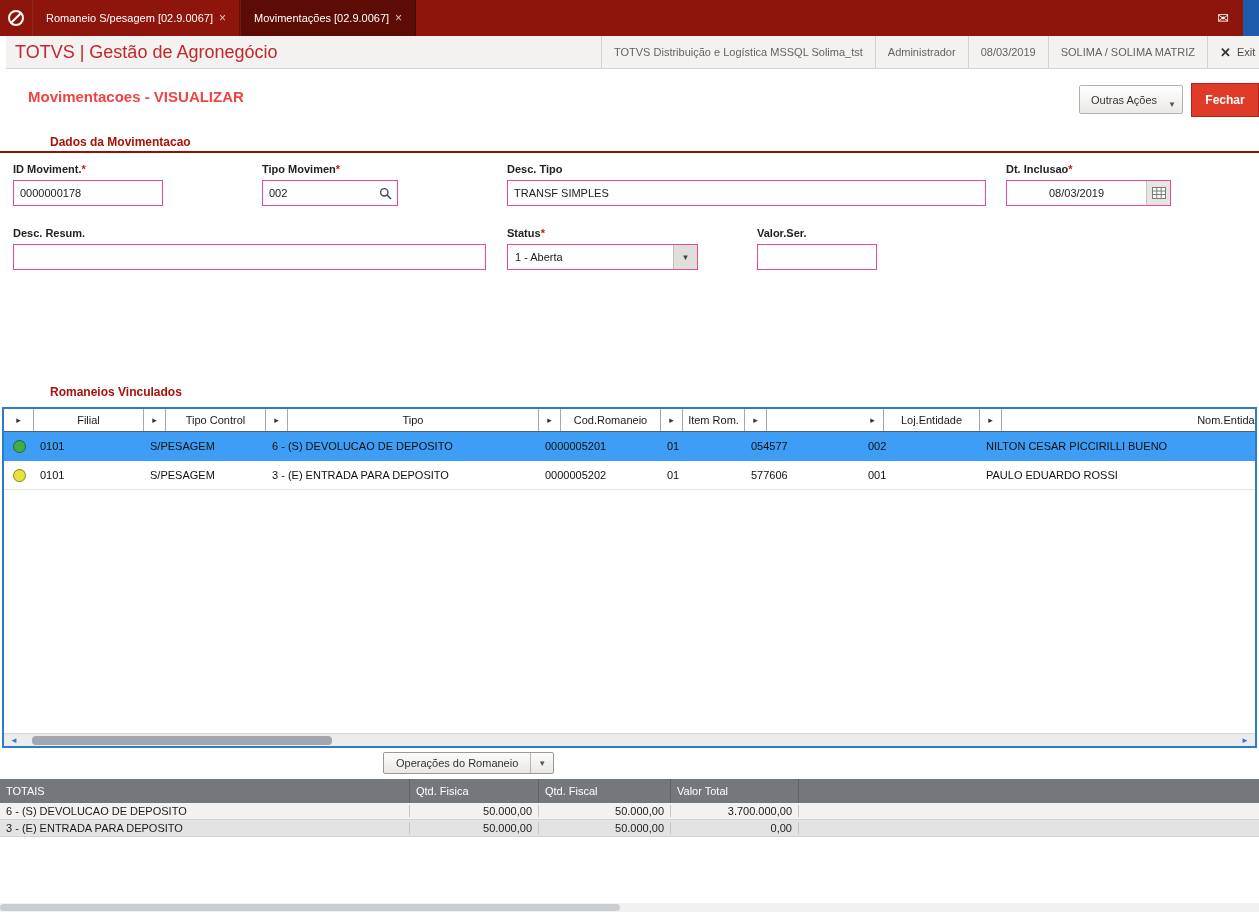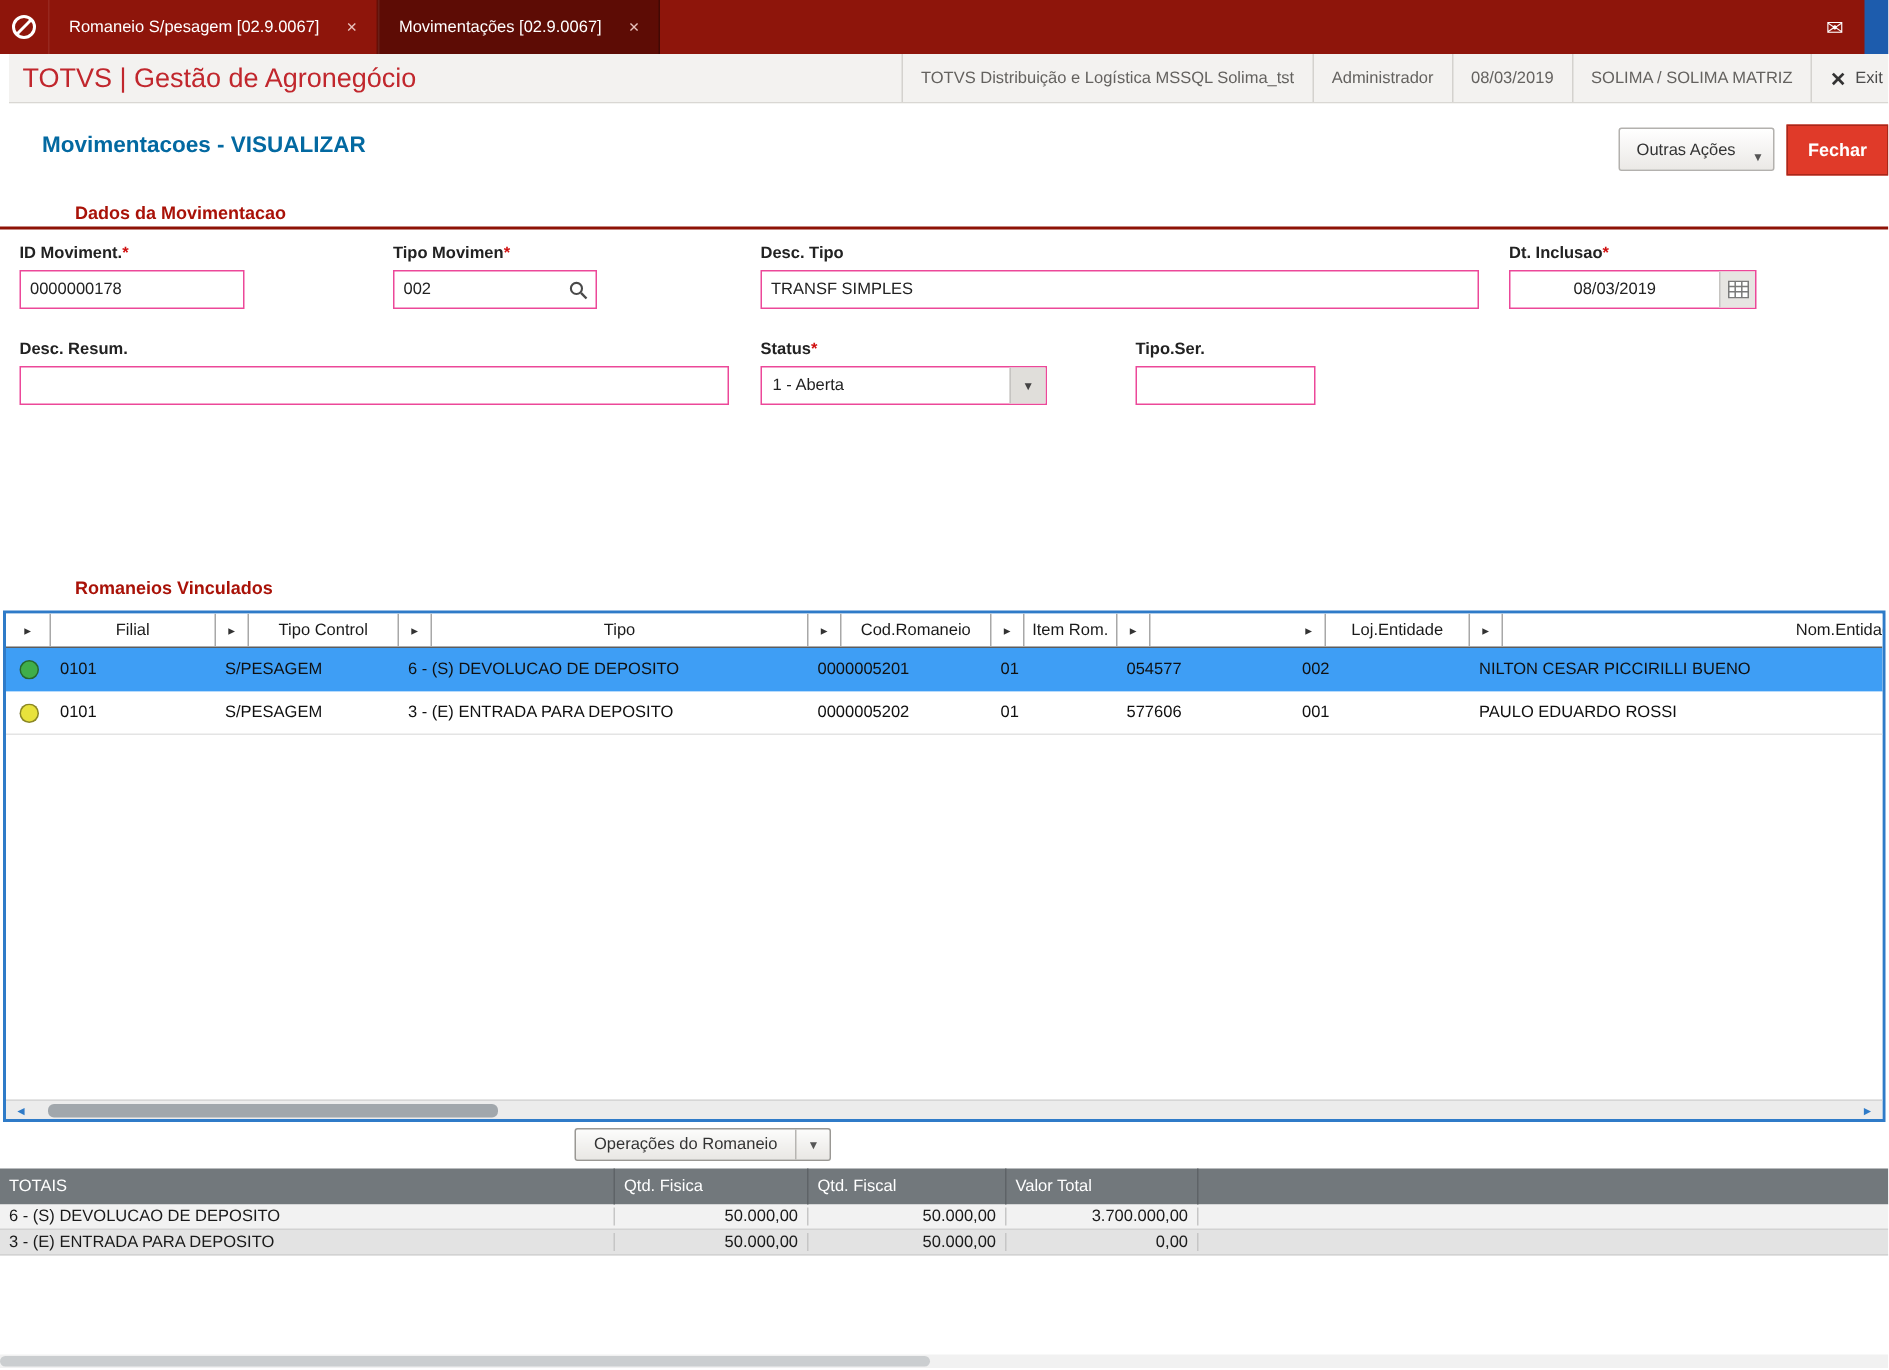--- a/index.html
+++ b/index.html
@@ -2,38 +2,38 @@
 <html><head>
 <meta charset="utf-8">
 <style>
   * { margin:0; padding:0; box-sizing:border-box; }
   body { font-family:"Liberation Sans", sans-serif; background:#fff; }
   .screen { position:relative; width:1259px; height:913px; background:#fff; overflow:hidden; font-family:"Liberation Sans", sans-serif; }
 
   
   .tabbar { position:absolute; top:0; left:0; right:0; height:36px; background:#8e150b; display:flex; align-items:stretch; }
   .tab-sys-icon { width:32px; display:flex; align-items:center; justify-content:center; }
-  .tab { display:flex; align-items:center; gap:18px; padding:0 13px; color:#fff; font-size:11px; border-right:1px solid rgba(0,0,0,.28); border-left:1px solid rgba(255,255,255,.08); cursor:default; white-space:nowrap; }
+  .tab { display:flex; align-items:center; gap:6px; padding:0 13px; color:#fff; font-size:11px; border-right:1px solid rgba(0,0,0,.28); border-left:1px solid rgba(255,255,255,.08); cursor:default; white-space:nowrap; }
   .tab.active { background:#5d0c05; }
   .tab .x { color:#e9c2bd; font-size:12px; }
   .tabbar-right { margin-left:auto; display:flex; align-items:stretch; }
   .mail { display:flex; align-items:center; padding:0 14px; color:#fff; font-size:14px; }
   .blue-block { width:16px; background:#1d5cad; }
 
   
   .appheader { position:absolute; top:36px; left:6px; right:0; height:33px; background:#f3f2f0; border-bottom:1px solid #d9d7d3; display:flex; align-items:stretch; }
   .brand { padding-left:9px; font-size:18px; color:#c1272d; display:flex; align-items:center; white-space:nowrap; }
   .appheader-right { margin-left:auto; display:flex; align-items:stretch; font-size:11px; color:#64625f; }
   .hitem { padding:0 12px; border-left:1px solid #d4d2ce; display:flex; align-items:center; white-space:nowrap; }
   .hitem.exit { gap:6px; color:#4a4a4a; width:52px; overflow:hidden; }
   .hitem.exit .xx { font-size:13px; font-weight:bold; color:#333; }
 
   
   .pagebar { position:absolute; top:69px; left:0; right:0; height:54px; background:#fff; }
-  .page-title { position:absolute; left:28px; top:19px; font-size:15px; font-weight:bold; color:#0369a1; }
+  .page-title { position:absolute; left:28px; top:19px; font-size:15px; font-weight:bold; color:#ef4444; }
   .btn-outras { position:absolute; right:76px; top:16px; height:29px; display:flex; align-items:stretch; border:1px solid #b3b1ae; background:linear-gradient(#ffffff,#ebe9e6); font-size:11px; color:#333; border-radius:2px; cursor:pointer; }
   .btn-outras .lbl { display:flex; align-items:center; padding:0 11px; }
   .btn-outras .arr { display:flex; align-items:flex-end; padding:0 6px 4px 0; font-size:8px; color:#555; }
   .btn-fechar { position:absolute; right:0; top:14px; width:68px; height:34px; background:#e03a29; border:1px solid #a8271a; color:#fff; font-size:12px; font-weight:bold; display:flex; align-items:center; justify-content:center; cursor:pointer; }
 
   
   .sec-title { position:absolute; font-size:12px; font-weight:bold; color:#a91208;margin-left:36px; }
   .red-rule { position:absolute; left:0; right:0; top:151px; height:2px; background:#8e1206; }
   .fld { position:absolute; }
   .fld .flabel { font-size:11px; font-weight:bold; color:#222; margin-bottom:5px; white-space:nowrap; }
@@ -182,21 +182,21 @@
 
   <div class="fld" style="left:507px; top:227px; width:191px;">
     <div class="flabel"><span>Status</span><span class="req">*</span></div>
     <div class="ctrl-wrap">
       <span class="combo-val">1 - Aberta</span>
       <span class="seg drop">▼</span>
     </div>
   </div>
 
   <div class="fld" style="left:757px; top:227px; width:120px;">
-    <div class="flabel"><span>Tipo.Ser.</span></div>
+    <div class="flabel"><span>Valor.Ser.</span></div>
     <input class="ctrl" value="" style="">
   </div>
 
   <div class="sec-title" style="left:14px; top:385px;">Romaneios Vinculados</div>
 
   <div class="grid">
     <div class="g-header">
       <div class="gh sort" style="width:30px;">▸</div>
       <div class="gh" style="width:110px;">Filial</div>
       <div class="gh sort" style="width:22px;">▸</div>

